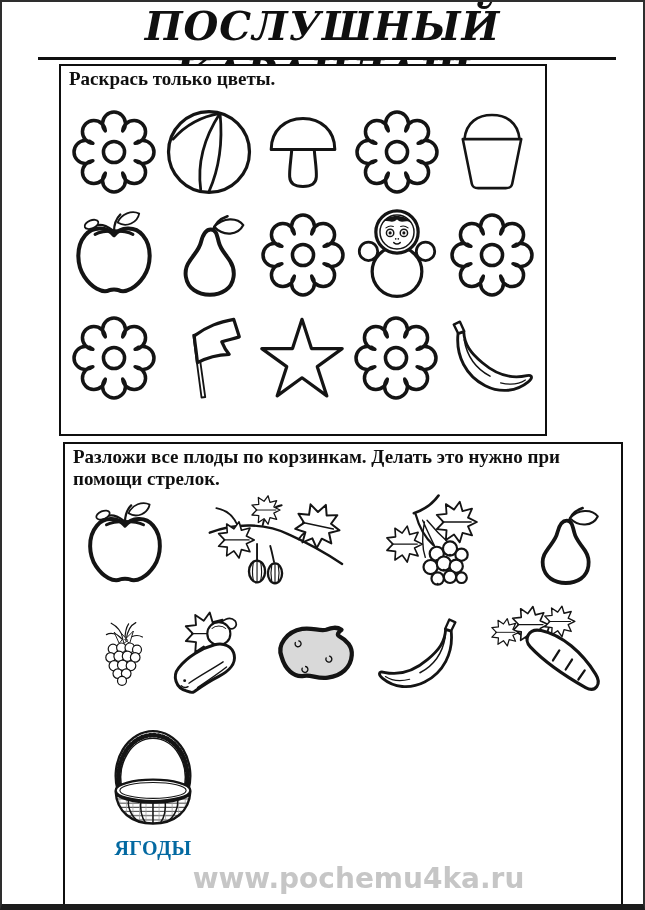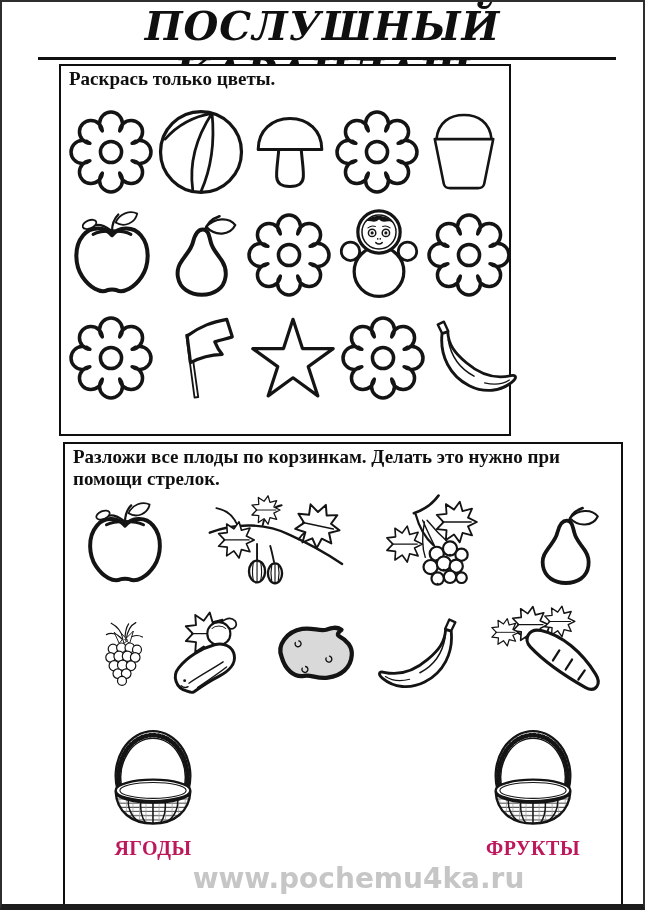--- a/index.html
+++ b/index.html
@@ -4,33 +4,33 @@
 <style>
   html,body{margin:0;padding:0;background:#ffffff;}
   .page{position:relative;width:645px;height:910px;background:#fff;border:2px solid #2e2e2e;
         border-bottom:6px solid #1c1c1c;box-sizing:border-box;overflow:hidden;
         font-family:"Liberation Serif",serif;}
   .title{position:absolute;top:0px;left:0;width:100%;text-align:center;margin:0;
          font-family:"DejaVu Serif",serif;font-style:italic;font-weight:600;
          font-size:40px;letter-spacing:1px;color:#0f0f0f;}
   .title-underline{position:absolute;left:36px;top:55px;width:578px;height:2.5px;background:#101010;}
   .box{position:absolute;border:2.5px solid #0f0f0f;background:#fff;box-sizing:border-box;}
-  .box1{left:57px;top:62px;width:452px;height:372px;}
+  .box1{left:57px;top:62px;width:488px;height:372px;}
   .box2{left:61px;top:440px;width:560px;height:475px;}
   .instr{margin:2px 8px 0 8px;font-weight:bold;font-size:19px;line-height:1.18;color:#0f0f0f;}
   .box2 .instr{padding-right:26px;}
   .grid1{position:absolute;top:34px;left:0;right:0;}
   .g-row{height:103px;display:flex;align-items:center;justify-content:space-around;padding:0 6px;}
   .cell{display:flex;align-items:center;justify-content:center;width:104px;}
   .t2row{display:flex;align-items:center;justify-content:space-between;}
   .t2r1{height:108px;padding:0 14px 0 16px;margin-top:2px;}
   .t2r2{height:112px;padding:0 10px 0 30px;}
   .baskets{display:flex;justify-content:space-between;padding:0 32px;margin-top:4px;}
   .baskets figure{margin:0;text-align:center;}
-  .baskets figcaption{font-weight:bold;font-size:20px;letter-spacing:.5px;color:#be185d;margin-top:0px;}
+  .baskets figcaption{font-weight:bold;font-size:20px;letter-spacing:.5px;color:#0369a1;margin-top:0px;}
   .watermark{position:absolute;top:860px;left:0;right:0;text-align:center;padding-left:72px;
              font-family:"DejaVu Sans",sans-serif;font-weight:bold;font-size:28px;
              color:var(--watermark,#c6c6c6);}
   .mirror{transform:scaleX(-1);}
   
   svg *{stroke:var(--ink,#141414);fill:none;stroke-linecap:round;stroke-linejoin:round;}
   .s1{stroke-width:1.2}.s15{stroke-width:1.6}.s2{stroke-width:2}.s25{stroke-width:2.5}
   .s3{stroke-width:3}.s35{stroke-width:3.5}.s4{stroke-width:4}.s45{stroke-width:4.5}.s5{stroke-width:5}
   .wf{fill:#ffffff}.gf{fill:var(--potato,#d9d9d9)}.bf{fill:var(--ink,#141414);stroke:none}
 </style>
@@ -334,23 +334,17 @@
             <use href="#ic-carrot"></use>
           </svg></div>
     </div>
     <div class="baskets">
       <figure>
         <svg viewBox="0 0 120 124" width="112" height="116">
             <use href="#ic-basket"></use>
           </svg>
         <figcaption>ЯГОДЫ</figcaption>
       </figure>
-      <figure>
-        <svg viewBox="0 0 120 124" width="112" height="116">
-            <use href="#ic-basket"></use>
-          </svg>
-        <figcaption>ФРУКТЫ</figcaption>
-      </figure>
     </div>
   </section>
 
   <div class="watermark">www.pochemu4ka.ru</div>
 </div>
 
 </body></html>

